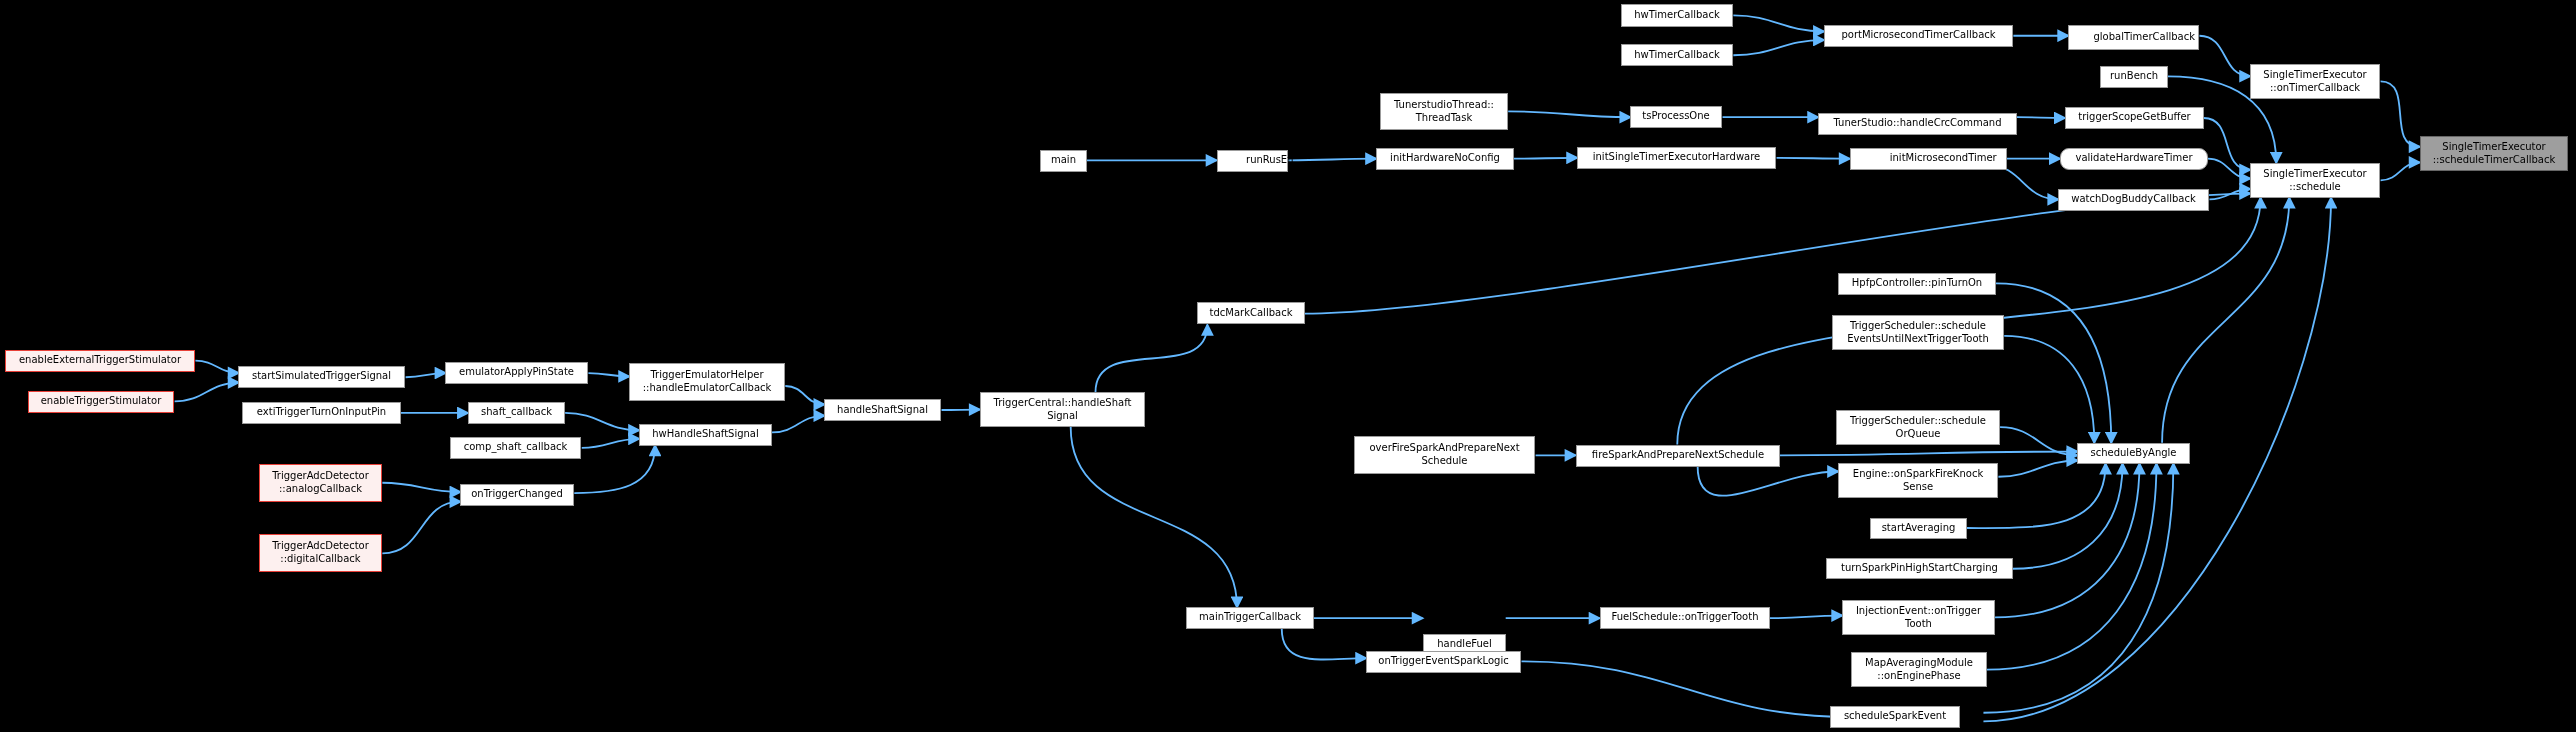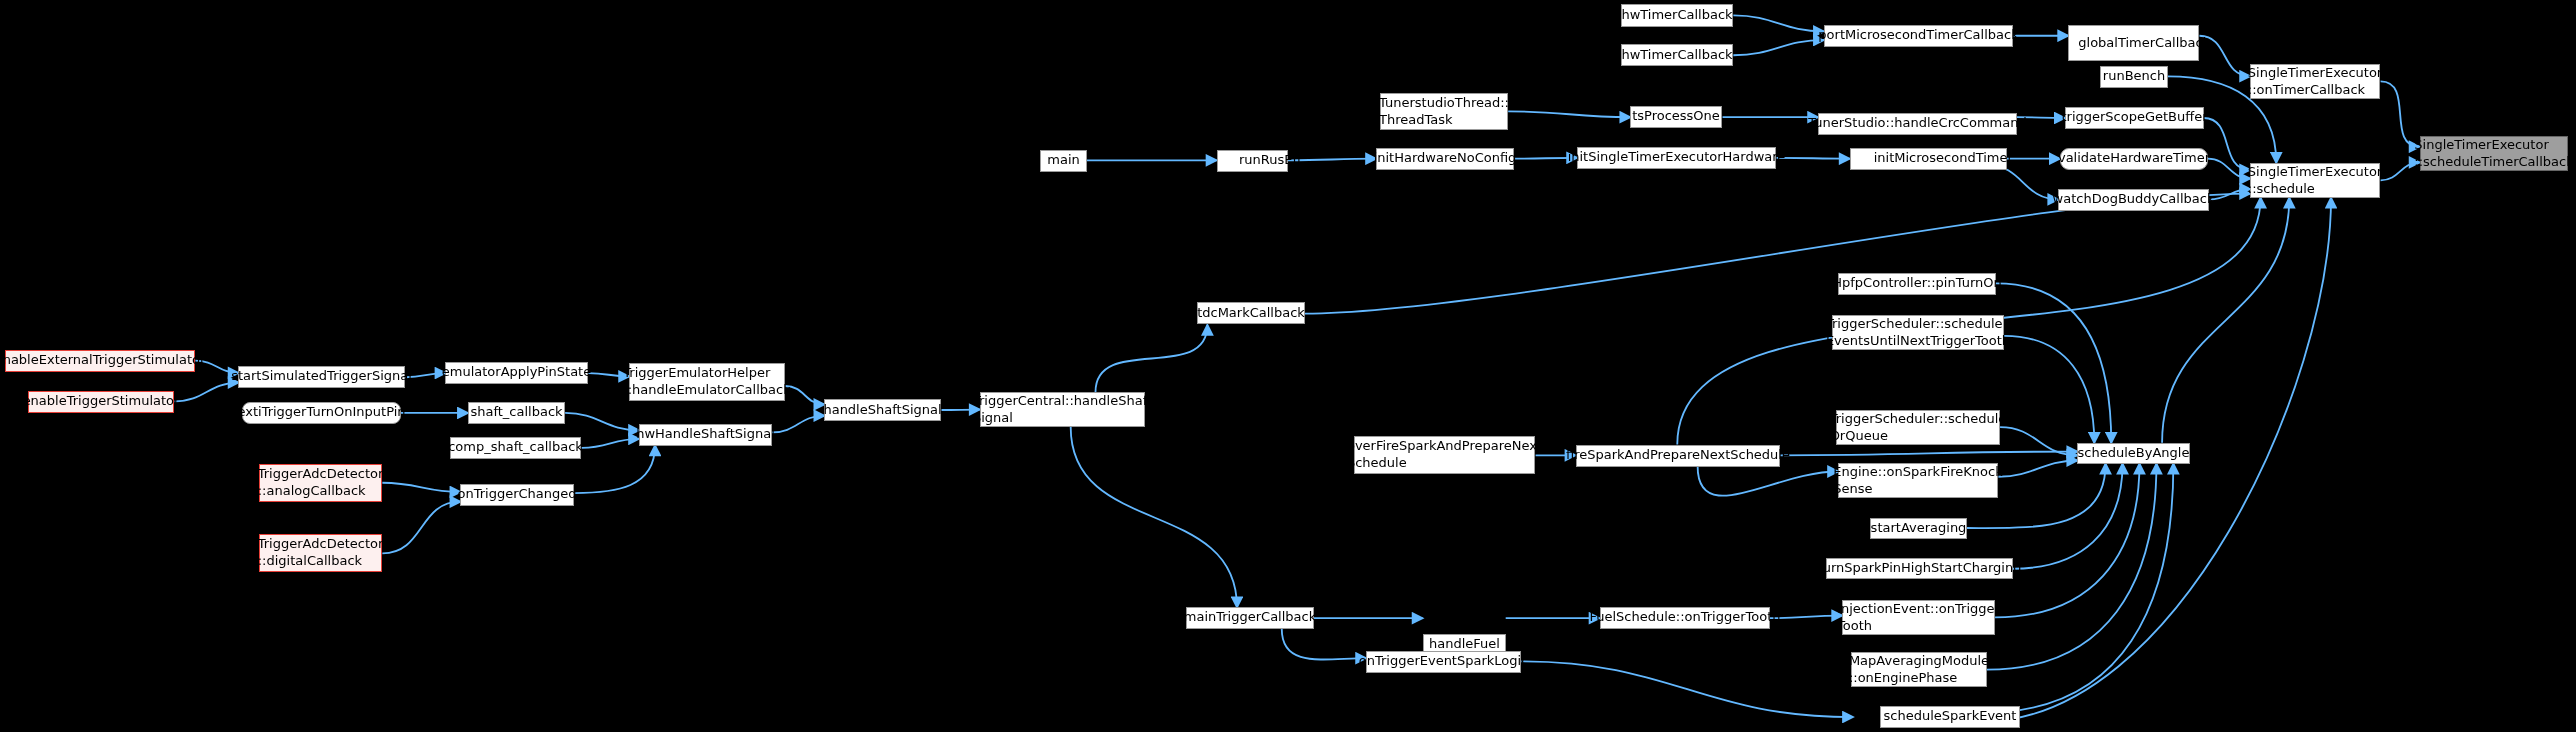--- a/index.html
+++ b/index.html
@@ -1,23 +1,23 @@
 <!DOCTYPE html>
 <html style="font-size:13.3px"><head>
 <meta charset="utf-8">
 <style>
   html,body{margin:0;padding:0;background:#000;}
   #canvas{position:relative;width:2576px;height:732px;background:#000;overflow:hidden;
           font-family:"DejaVu Sans",sans-serif;}
   #edge-layer{position:absolute;left:0;top:0;width:2576px;height:732px;}
   #node-layer{position:absolute;left:0;top:0;width:2576px;height:732px;}
   .node{position:absolute;box-sizing:border-box;display:flex;align-items:center;justify-content:center;
-        text-align:left;white-space:pre-line;padding:0 2.5px;cursor:pointer;
+        text-align:center;white-space:pre-line;padding:0 2.5px;cursor:pointer;
         background:#ffffff;border:1.7px solid #9b9b9b;color:#000;
-        font-size:13px;line-height:1.28;}
+        font-size:10px;line-height:1.28;}
   .node.red{border-color:#e84038;background:#fdf0ef;}
   .node.highlight{background:#9e9e9e;border-color:#666666;}
   .edge{fill:none;stroke:#63b8ff;stroke-width:2.2;}
 </style>
 </head>
 <body>
 
 <div id="canvas">
   <svg id="edge-layer" xmlns="http://www.w3.org/2000/svg" viewBox="0 0 3100 881">
     <defs>
@@ -78,21 +78,21 @@
       <path d="M2401,743 C2515.225069927753,743 2574.8,672.2250699277528 2574.8,558" class="edge" marker-end="url(#arrow)"></path>
       <path d="M2391,806 C2535.5625542801454,806 2595.2,702.5625542801454 2595.2,558" class="edge" marker-end="url(#arrow)"></path>
       <path d="M2387,857.8 C2556.6553712677555,857.8 2615.6,727.6553712677555 2615.6,558" class="edge" marker-end="url(#arrow)"></path>
       <path d="M2602,533 C2602,383.43702488583614 2755.1,387.56297511416386 2755.1,238" class="edge" marker-end="url(#arrow)"></path>
       <path d="M2387,868.2 C2617,868.2 2805.34,468 2805.34,238" class="edge" marker-end="url(#arrow)"></path>
     </svg>
   <div id="node-layer">
       <div class="node" style="left: 1621px; top: 4.2px; width: 112px; height: 22.4px;">hwTimerCallback</div>
       <div class="node" style="left: 1621px; top: 44px; width: 112px; height: 22.4px;">hwTimerCallback</div>
       <div class="node" style="left: 1824px; top: 25px; width: 189px; height: 21.6px;">portMicrosecondTimerCallback</div>
-      <div class="node" style="left: 2068px; top: 25px; width: 131px; height: 36px; padding-left: 24px;">globalTimerCallback</div>
+      <div class="node" style="left: 2068px; top: 25px; width: 131px; height: 25px; padding-left: 24px;">globalTimerCallback</div>
       <div class="node" style="left: 2250px; top: 64px; width: 130px; height: 35px;">SingleTimerExecutor
 ::onTimerCallback</div>
       <div class="node" style="left: 2100px; top: 66px; width: 68px; height: 21.6px;">runBench</div>
       <div class="node" style="left: 1380px; top: 93px; width: 128px; height: 37px;">TunerstudioThread::
 ThreadTask</div>
       <div class="node" style="left: 1630px; top: 106px; width: 92px; height: 21.6px;">tsProcessOne</div>
       <div class="node" style="left: 1818px; top: 106px; width: 199px; height: 21.6px; margin-top: 7px;">TunerStudio::handleCrcCommand</div>
       <div class="node" style="left: 2065px; top: 107px; width: 139px; height: 21.6px;">triggerScopeGetBuffer</div>
       <div class="node" style="left: 1040px; top: 150px; width: 47px; height: 21.6px;">main</div>
       <div class="node" style="left: 1217px; top: 150px; width: 71px; height: 21.6px; padding-left: 37px;">runRusEfi</div>
@@ -105,21 +105,21 @@
 ::schedule</div>
       <div class="node highlight" style="left: 2420px; top: 136px; width: 148px; height: 35px;">SingleTimerExecutor
 ::scheduleTimerCallback</div>
       <div class="node" style="left: 1197px; top: 302px; width: 108px; height: 22.4px;">tdcMarkCallback</div>
       <div class="node red" style="left: 5px; top: 350px; width: 190px; height: 21.6px;">enableExternalTriggerStimulator</div>
       <div class="node red" style="left: 28px; top: 391px; width: 146px; height: 21.6px;">enableTriggerStimulator</div>
       <div class="node" style="left: 238px; top: 366px; width: 167px; height: 21.6px;">startSimulatedTriggerSignal</div>
       <div class="node" style="left: 445px; top: 362px; width: 143px; height: 21.6px;">emulatorApplyPinState</div>
       <div class="node" style="left: 629px; top: 363px; width: 156px; height: 38px;">TriggerEmulatorHelper
 ::handleEmulatorCallback</div>
-      <div class="node" style="left: 242px; top: 402px; width: 159px; height: 21.6px; border-radius: 8px;">extiTriggerTurnOnInputPin</div>
+      <div class="node" style="left: 242px; top: 402px; width: 159px; height: 21.6px;">extiTriggerTurnOnInputPin</div>
       <div class="node" style="left: 468px; top: 402px; width: 97px; height: 21.6px;">shaft_callback</div>
       <div class="node" style="left: 450px; top: 437px; width: 131px; height: 21.6px;">comp_shaft_callback</div>
       <div class="node" style="left: 639px; top: 424px; width: 133px; height: 21.6px;">hwHandleShaftSignal</div>
       <div class="node red" style="left: 259px; top: 464px; width: 123px; height: 38px;">TriggerAdcDetector
 ::analogCallback</div>
       <div class="node red" style="left: 259px; top: 534px; width: 123px; height: 38px;">TriggerAdcDetector
 ::digitalCallback</div>
       <div class="node" style="left: 460px; top: 484px; width: 114px; height: 21.6px;">onTriggerChanged</div>
       <div class="node" style="left: 824px; top: 399px; width: 117px; height: 22.4px;">handleShaftSignal</div>
       <div class="node" style="left: 980px; top: 392px; width: 165px; height: 35px;">TriggerCentral::handleShaft
@@ -134,20 +134,20 @@
 OrQueue</div>
       <div class="node" style="left: 1838px; top: 463px; width: 160px; height: 35px;">Engine::onSparkFireKnock
 Sense</div>
       <div class="node" style="left: 2077px; top: 443px; width: 113px; height: 21px;">scheduleByAngle</div>
       <div class="node" style="left: 1870px; top: 518px; width: 97px; height: 21px;">startAveraging</div>
       <div class="node" style="left: 1826px; top: 558px; width: 187px; height: 21px;">turnSparkPinHighStartCharging</div>
       <div class="node" style="left: 1842px; top: 600px; width: 153px; height: 35px;">InjectionEvent::onTrigger
 Tooth</div>
       <div class="node" style="left: 1851px; top: 652px; width: 136px; height: 35px;">MapAveragingModule
 ::onEnginePhase</div>
-      <div class="node" style="left: 1880px; top: 706px; width: 140px; height: 21.6px;">scheduleSparkEvent</div>
+      <div class="node" style="left: 1830px; top: 706px; width: 130px; height: 21.6px;">scheduleSparkEvent</div>
       <div class="node" style="left: 1186px; top: 607px; width: 128px; height: 21.6px;">mainTriggerCallback</div>
       <div class="node" style="left: 1423px; top: 634px; width: 83px; height: 21.6px;">handleFuel</div>
       <div class="node" style="left: 1600px; top: 607px; width: 170px; height: 21.6px;">FuelSchedule::onTriggerTooth</div>
       <div class="node" style="left: 1366px; top: 651px; width: 155px; height: 21.6px;">onTriggerEventSparkLogic</div>
     </div>
 </div>
 
 
 </body></html>

